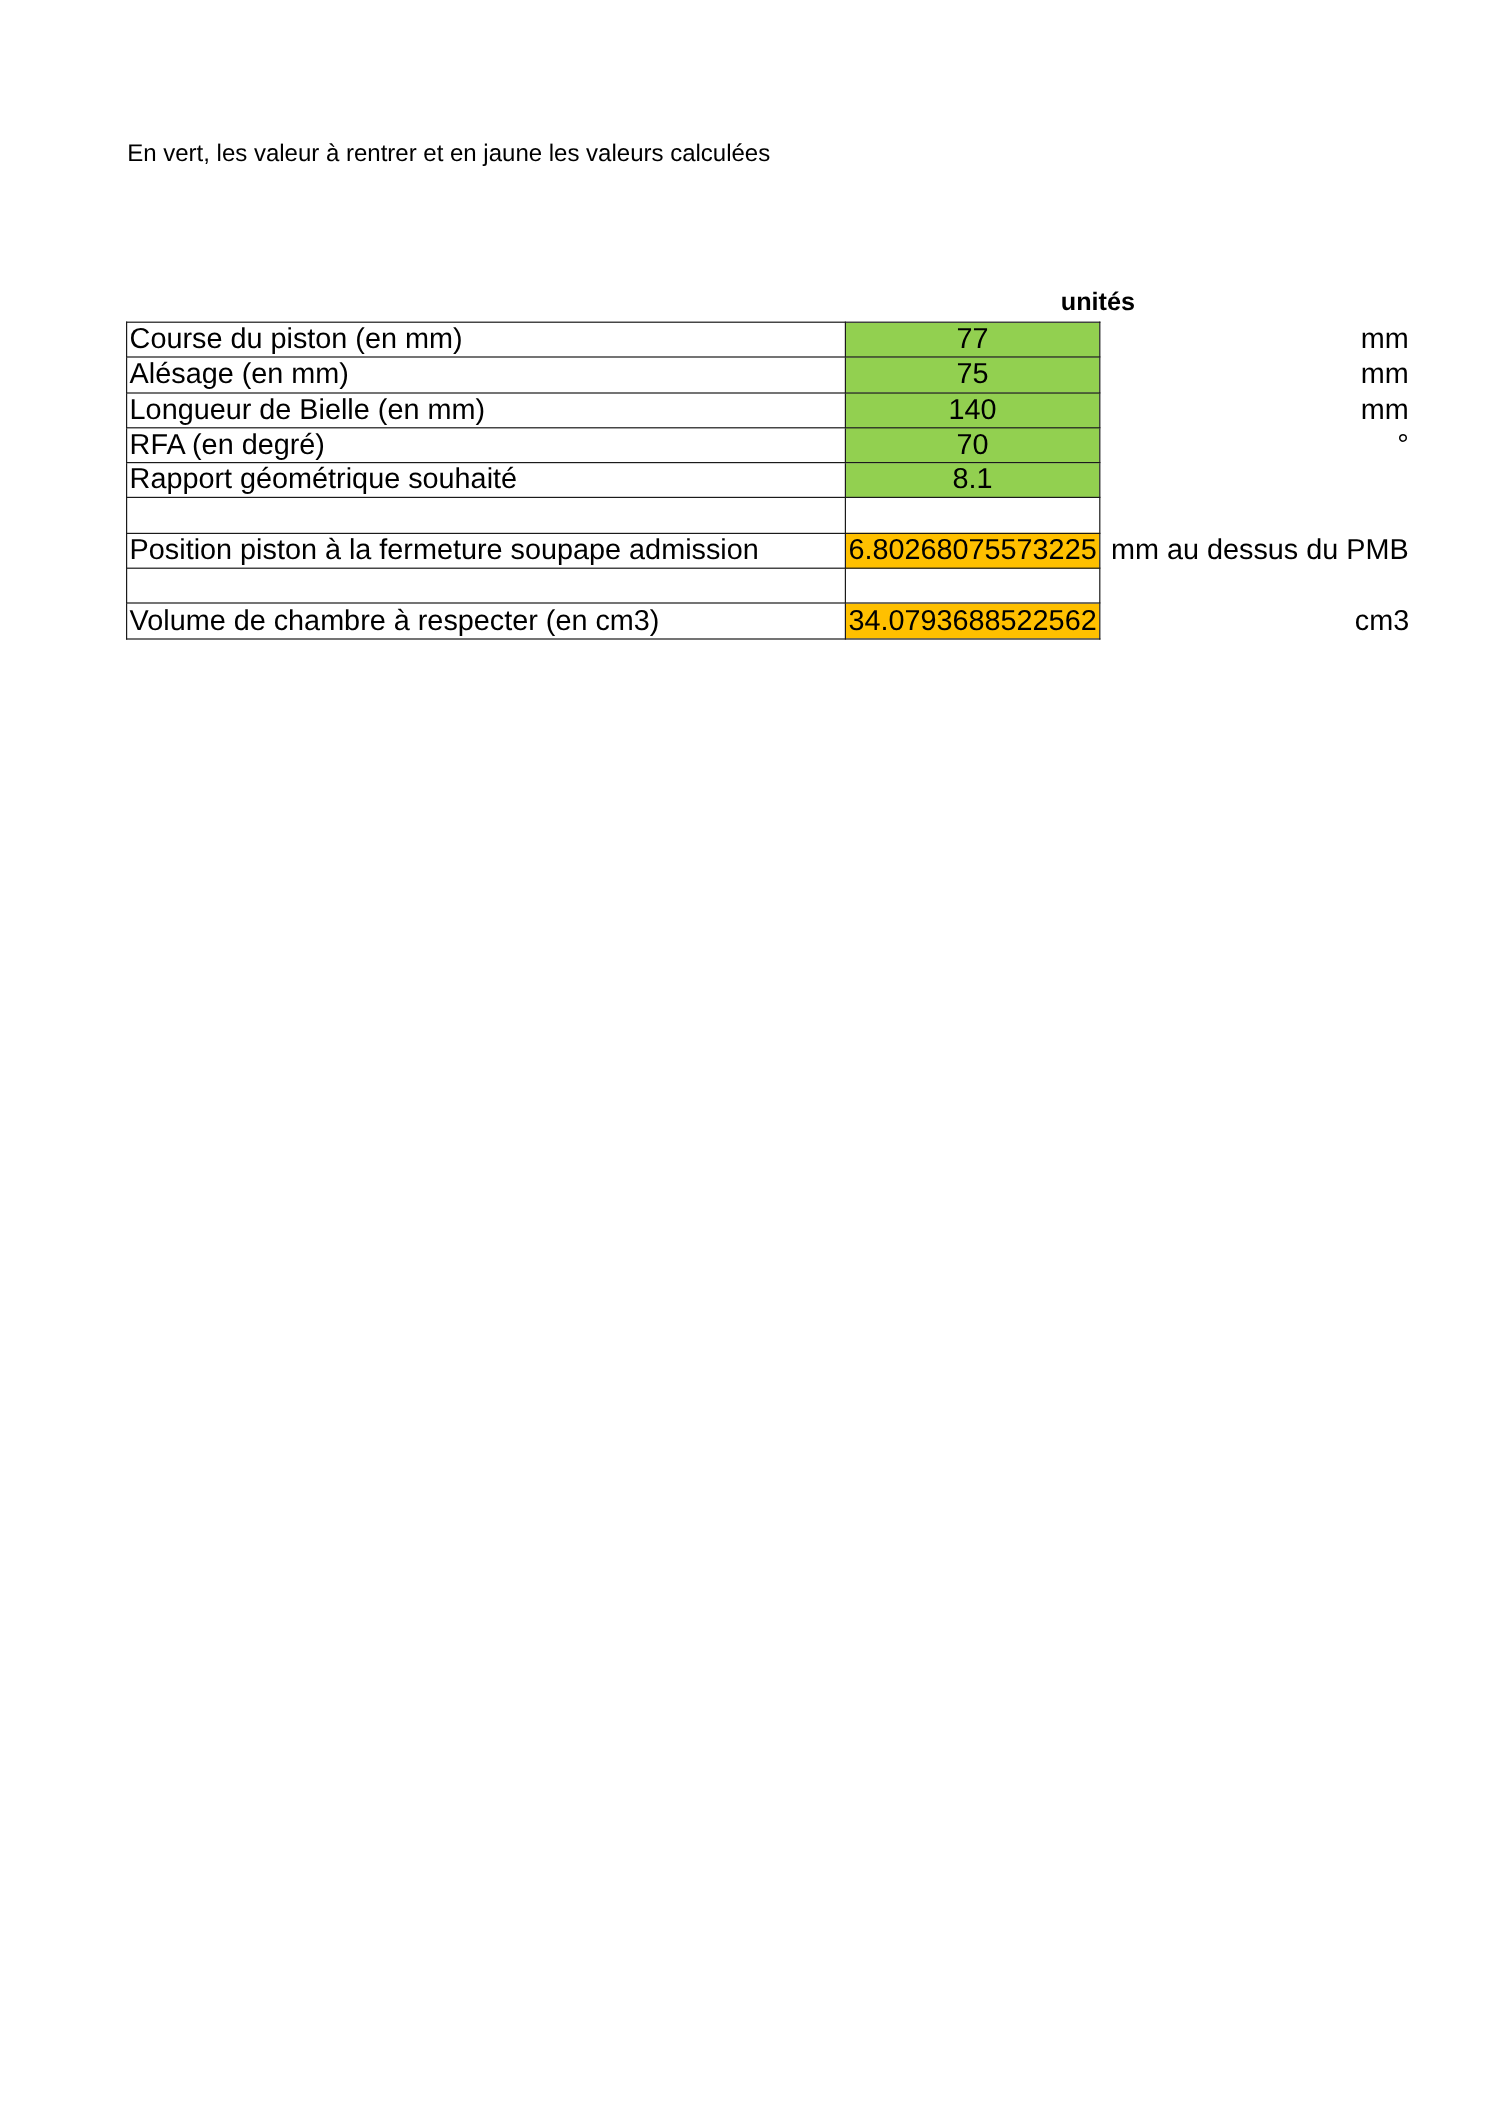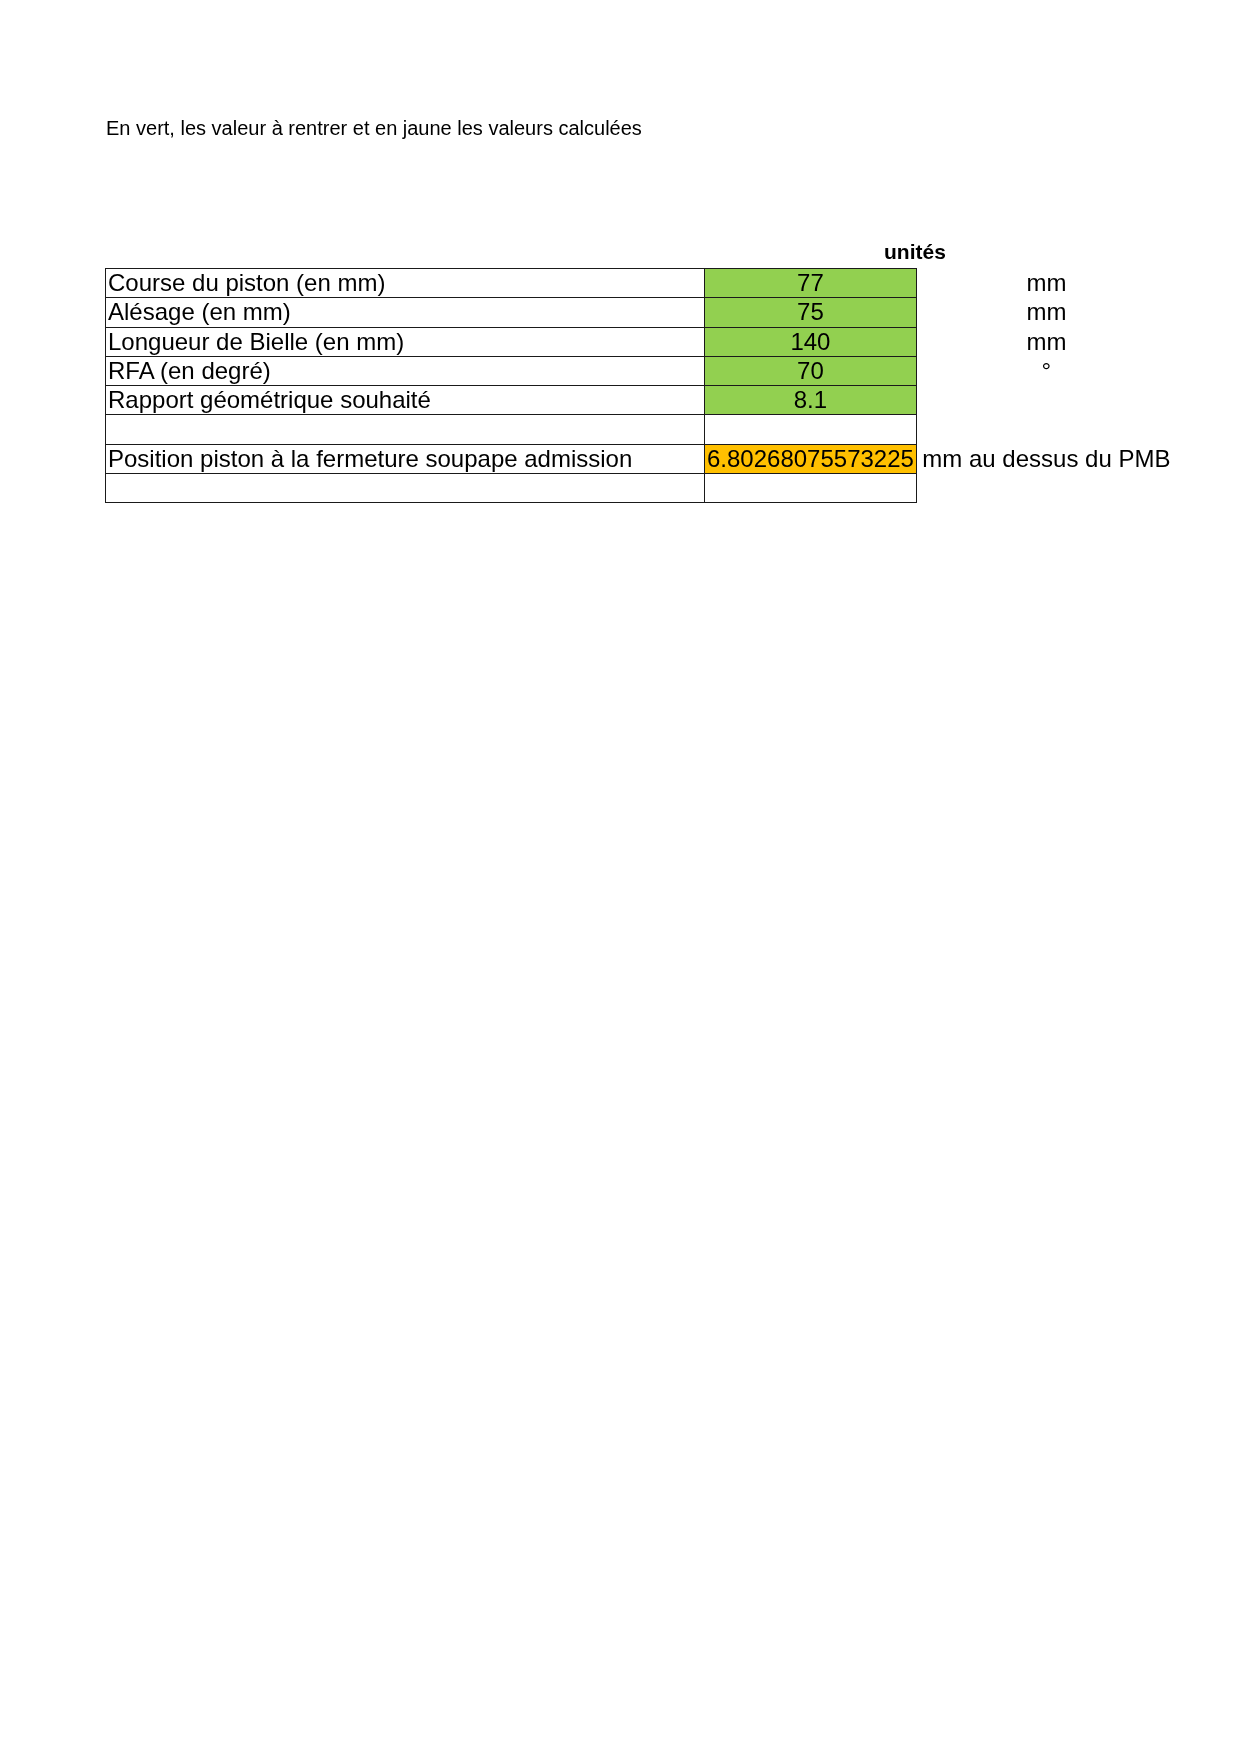--- a/index.html
+++ b/index.html
@@ -73,21 +73,21 @@
     }
     td.value-cell {
       width: 189px;
       border: 1.5px solid #1a1a1a;
       text-align: center;
       padding-right: 2px;
     }
     td.unit-cell {
       width: 260px;
       border: none;
-      text-align: center;
+      text-align: right;
       padding-left: 3px;
     }
     td.value-cell.input { background: #92d050; }
     td.value-cell.computed { background: #ffc000; }
     td.value-cell.empty { background: #ffffff; }
   </style>
 </head>
 <body>
 
 <div class="page">
@@ -132,16 +132,21 @@
       <tr>
         <td class="label-cell">Position piston à la fermeture soupape admission</td>
         <td class="value-cell computed">6.80268075573225</td>
         <td class="unit-cell">mm au dessus du PMB</td>
       </tr>
       <tr>
         <td class="label-cell"></td>
         <td class="value-cell empty"></td>
         <td class="unit-cell"></td>
       </tr>
+      <tr>
+        <td class="label-cell">Volume de chambre à respecter (en cm3)</td>
+        <td class="value-cell computed">34.0793688522562</td>
+        <td class="unit-cell">cm3</td>
+      </tr>
     </tbody>
   </table>
 
 </div>
 
 </body></html>

